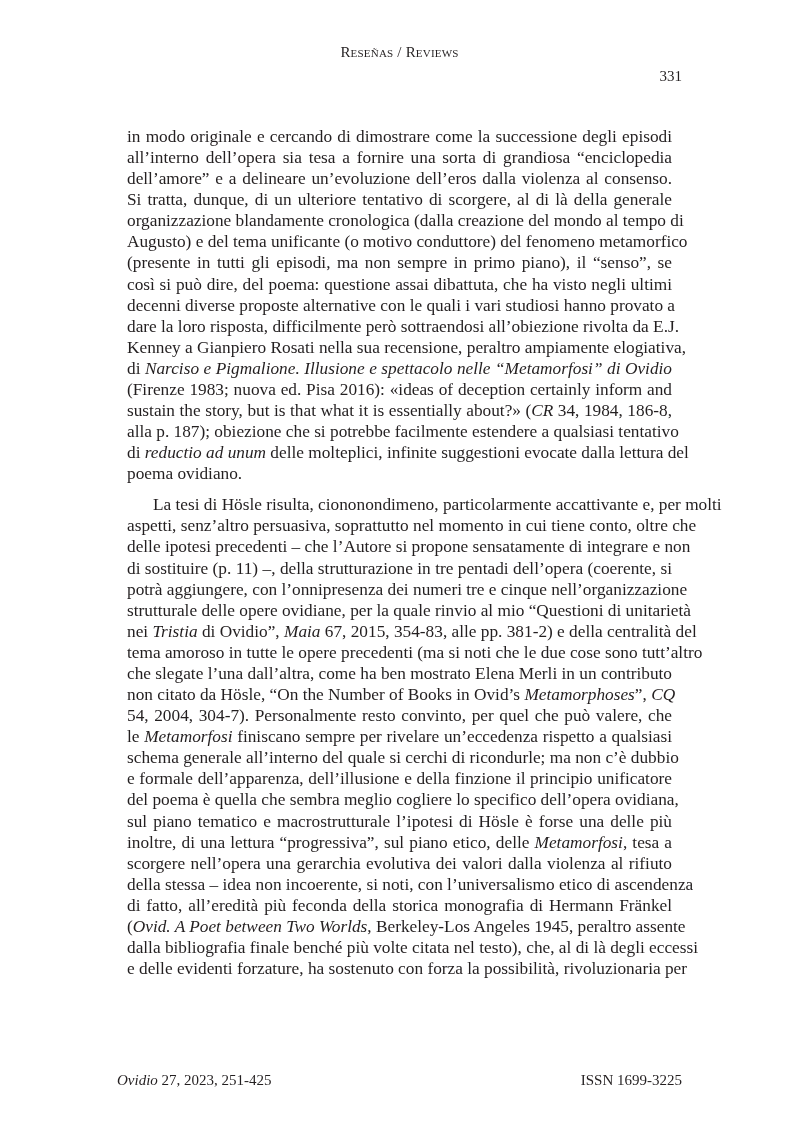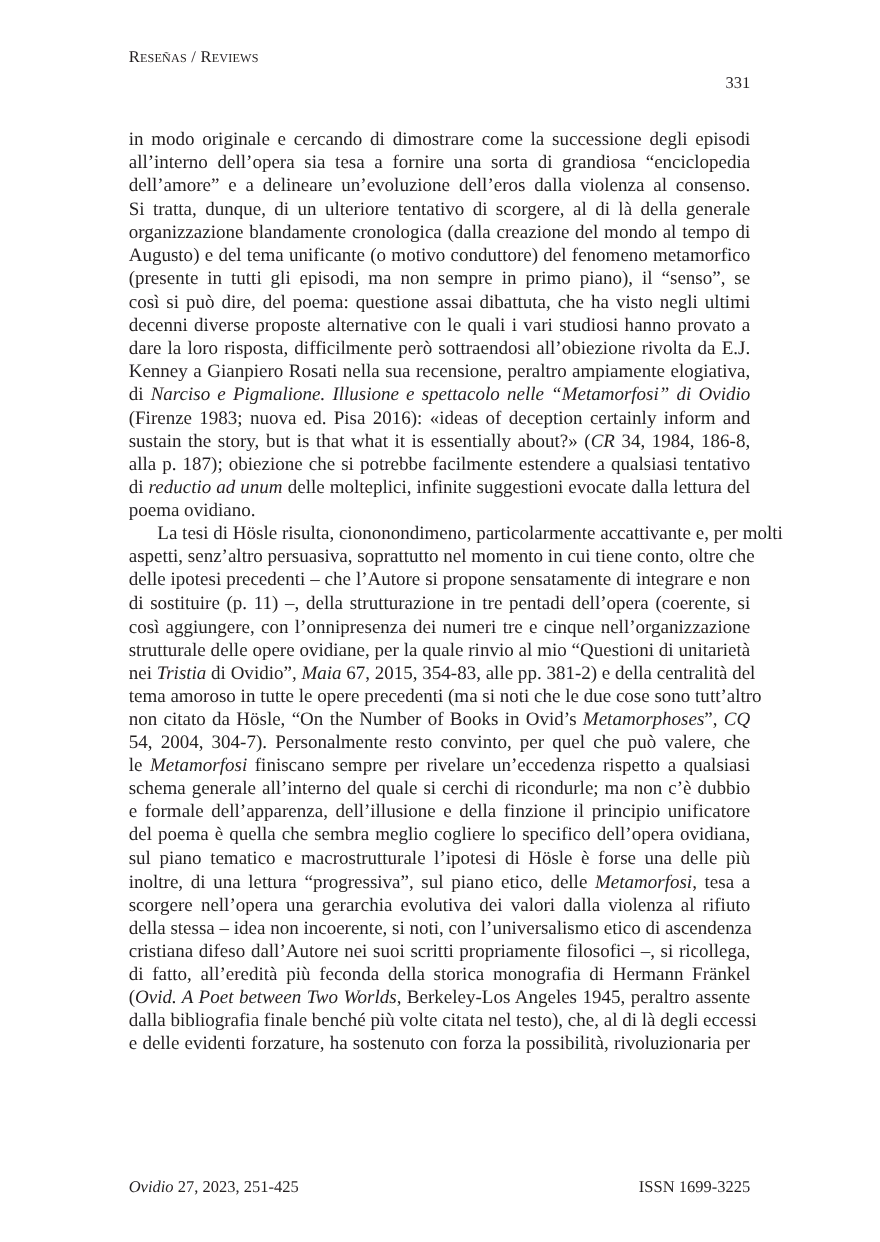--- a/index.html
+++ b/index.html
@@ -1,23 +1,23 @@
 <!DOCTYPE html>
 <html><head>
 <meta charset="utf-8">
 <style>
   html, body { margin:0; padding:0; background:#ffffff; }
   body { width:800px; height:1129px; position:relative; overflow:hidden;
          font-family:"Liberation Serif", "DejaVu Serif", serif; color:#231f20; }
   .header { position:absolute; top:44px; left:117px; width:565px; height:24px; font-size:15px; }
-  .running-head { position:absolute; left:0; right:0; text-align:left; font-variant:small-caps; letter-spacing:0.2px; }
+  .running-head { position:absolute; left:0; right:0; text-align:center; font-variant:small-caps; letter-spacing:0.2px; }
   .page-number { position:absolute; right:0; top:0;margin-top:24px; }
   .body { position:absolute; top:116px; left:117px; width:565px;
           font-size:17.3px; line-height:21.08px; text-align:justify; }
-  .body p { margin:0; hyphens:none; }
+  .body p { margin:10px; hyphens:none; }
   .line { display:block; text-align:justify; text-align-last:justify; white-space:nowrap; }
   .line.last { text-align-last:left; }
   .body i { }
   .footer { position:absolute; top:1072px; left:117px; width:565px; font-size:15px; }
   .footer-left { position:absolute; left:0; }
   .footer-right { position:absolute; right:0;margin-left:36px; }
 </style>
 </head>
 <body>
 
@@ -44,35 +44,35 @@
       <span class="line"><span>sustain the story, but is that what it is essentially about?» (</span><i>CR</i><span> 34, 1984, 186-8,</span></span>
       <span class="line"><span>alla p. 187); obiezione che si potrebbe facilmente estendere a qualsiasi tentativo</span></span>
       <span class="line"><span>di </span><i>reductio ad unum</i><span> delle molteplici, infinite suggestioni evocate dalla lettura del</span></span>
       <span class="line last"><span>poema ovidiano.</span></span>
     </p>
     <p>
       <span class="line" style="padding-left: 26px;"><span>La tesi di Hösle risulta, ciononondimeno, particolarmente accattivante e, per molti</span></span>
       <span class="line"><span>aspetti, senz’altro persuasiva, soprattutto nel momento in cui tiene conto, oltre che</span></span>
       <span class="line"><span>delle ipotesi precedenti – che l’Autore si propone sensatamente di integrare e non</span></span>
       <span class="line"><span>di sostituire (p. 11) –, della strutturazione in tre pentadi dell’opera (coerente, si</span></span>
-      <span class="line"><span>così aggiungere, con l’onnipresenza dei numeri tre e cinque nell’organizzazione</span></span>
+      <span class="line"><span>potrà aggiungere, con l’onnipresenza dei numeri tre e cinque nell’organizzazione</span></span>
       <span class="line"><span>strutturale delle opere ovidiane, per la quale rinvio al mio “Questioni di unitarietà</span></span>
       <span class="line"><span>nei </span><i>Tristia</i><span> di Ovidio”, </span><i>Maia</i><span> 67, 2015, 354-83, alle pp. 381-2) e della centralità del</span></span>
       <span class="line"><span>tema amoroso in tutte le opere precedenti (ma si noti che le due cose sono tutt’altro</span></span>
+      <span class="line"><span>che slegate l’una dall’altra, come ha ben mostrato Elena Merli in un contributo</span></span>
       <span class="line"><span>non citato da Hösle, “On the Number of Books in Ovid’s </span><i>Metamorphoses</i><span>”, </span><i>CQ</i></span>
       <span class="line"><span>54, 2004, 304-7). Personalmente resto convinto, per quel che può valere, che</span></span>
       <span class="line"><span>le </span><i>Metamorfosi</i><span> finiscano sempre per rivelare un’eccedenza rispetto a qualsiasi</span></span>
       <span class="line"><span>schema generale all’interno del quale si cerchi di ricondurle; ma non c’è dubbio</span></span>
       <span class="line"><span>e formale dell’apparenza, dell’illusione e della finzione il principio unificatore</span></span>
       <span class="line"><span>del poema è quella che sembra meglio cogliere lo specifico dell’opera ovidiana,</span></span>
       <span class="line"><span>sul piano tematico e macrostrutturale l’ipotesi di Hösle è forse una delle più</span></span>
       <span class="line"><span>inoltre, di una lettura “progressiva”, sul piano etico, delle </span><i>Metamorfosi</i><span>, tesa a</span></span>
       <span class="line"><span>scorgere nell’opera una gerarchia evolutiva dei valori dalla violenza al rifiuto</span></span>
       <span class="line"><span>della stessa – idea non incoerente, si noti, con l’universalismo etico di ascendenza</span></span>
-      <span class="line"><span>cristiana difeso dall’Autore nei suoi scritti propriamente filosofici –, si ricollega,</span></span>
       <span class="line"><span>di fatto, all’eredità più feconda della storica monografia di Hermann Fränkel</span></span>
       <span class="line"><span>(</span><i>Ovid. A Poet between Two Worlds</i><span>, Berkeley-Los Angeles 1945, peraltro assente</span></span>
       <span class="line"><span>dalla bibliografia finale benché più volte citata nel testo), che, al di là degli eccessi</span></span>
       <span class="line"><span>e delle evidenti forzature, ha sostenuto con forza la possibilità, rivoluzionaria per</span></span>
     </p>
   </div>
 
 <div class="footer">
   <span class="footer-left"><i>Ovidio</i><span> 27, 2023, 251-425</span></span>
   <span class="footer-right">ISSN 1699-3225</span>

